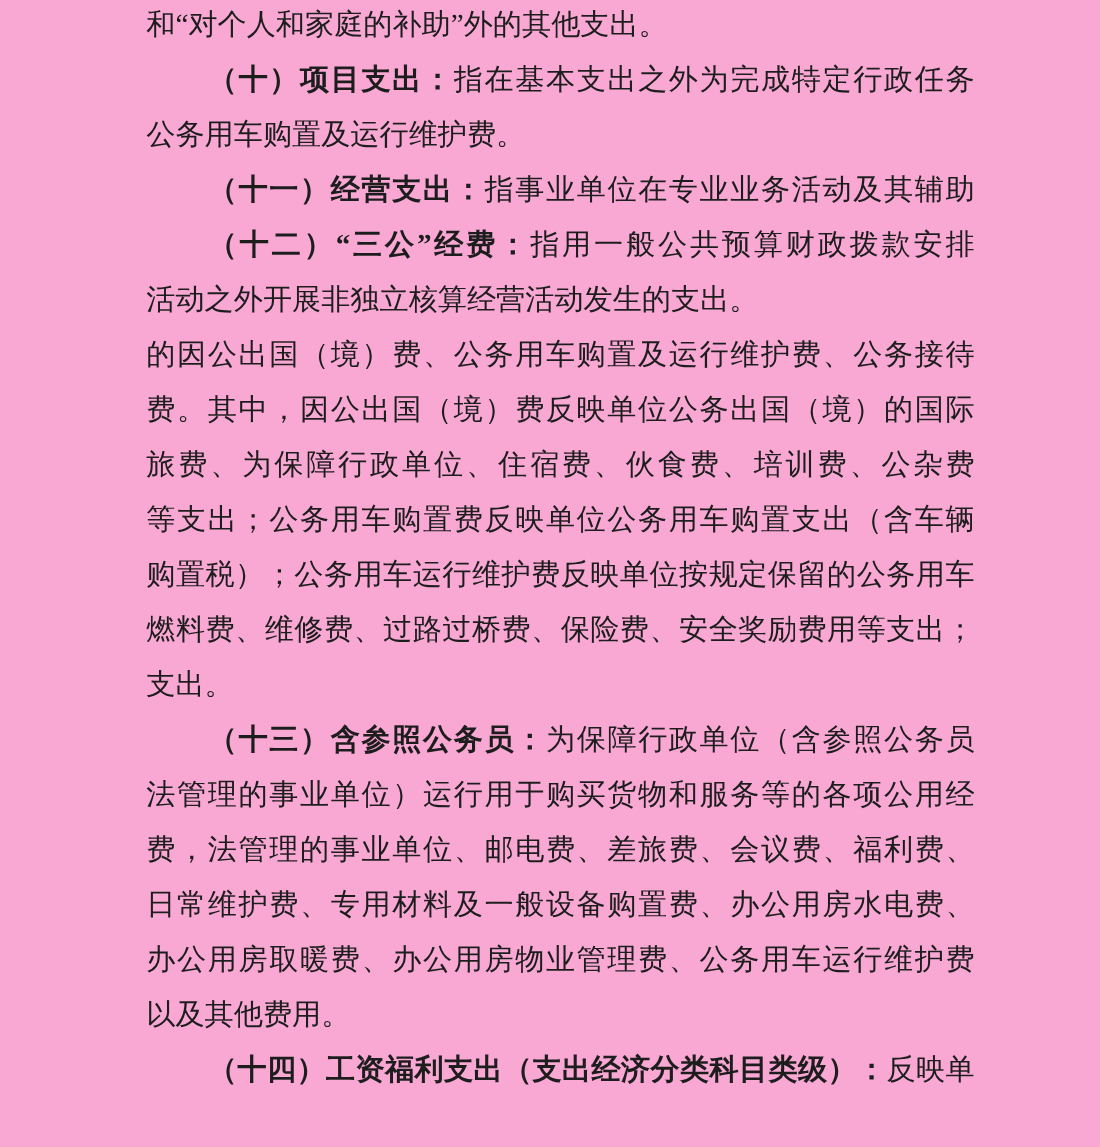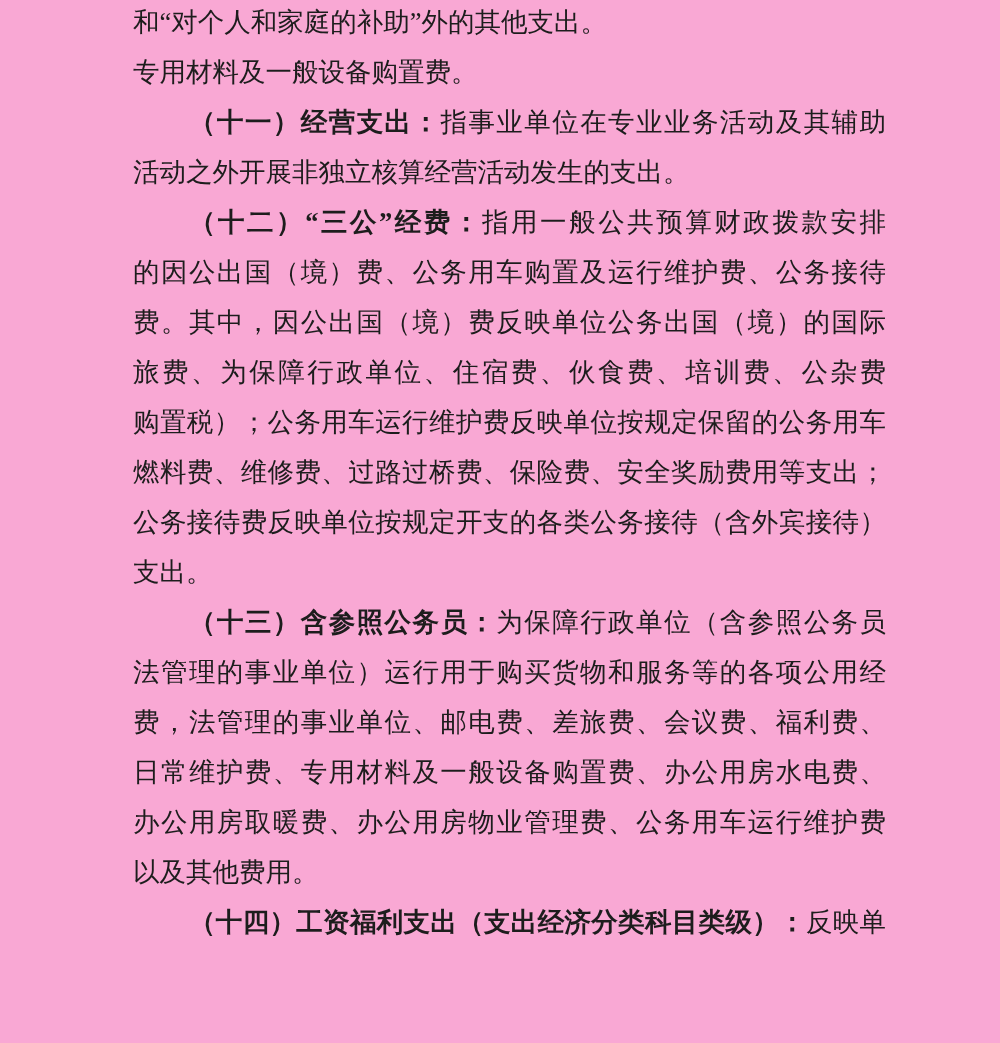--- a/index.html
+++ b/index.html
@@ -37,30 +37,31 @@
   .seg.bold {
     font-weight: bold;
   }
 </style>
 </head>
 <body>
 
 <div class="page">
   <div class="textblock" id="textblock" style="color: rgb(29, 29, 29);">
       <div class="line"><span class="seg">和“对个人和家庭的补助”外的其他支出。</span></div>
-      <div class="line"><span class="seg">专用材料及一般设备购置费。</span></div>
+      <div class="line justify indent"><span class="seg bold">（十）项目支出：</span><span class="seg">指在基本支出之外为完成特定行政任务</span></div>
+      <div class="line"><span class="seg">公务用车购置及运行维护费。</span></div>
       <div class="line justify indent"><span class="seg bold">（十一）经营支出：</span><span class="seg">指事业单位在专业业务活动及其辅助</span></div>
+      <div class="line justify indent"><span class="seg bold">（十二）“三公”经费：</span><span class="seg">指用一般公共预算财政拨款安排</span></div>
       <div class="line"><span class="seg">活动之外开展非独立核算经营活动发生的支出。</span></div>
-      <div class="line justify indent"><span class="seg bold">（十二）“三公”经费：</span><span class="seg">指用一般公共预算财政拨款安排</span></div>
       <div class="line justify"><span class="seg">的因公出国（境）费、公务用车购置及运行维护费、公务接待</span></div>
       <div class="line justify"><span class="seg">费。其中，因公出国（境）费反映单位公务出国（境）的国际</span></div>
       <div class="line justify"><span class="seg">旅费、为保障行政单位、住宿费、伙食费、培训费、公杂费</span></div>
+      <div class="line justify"><span class="seg">等支出；公务用车购置费反映单位公务用车购置支出（含车辆</span></div>
       <div class="line justify"><span class="seg">购置税）；公务用车运行维护费反映单位按规定保留的公务用车</span></div>
       <div class="line justify"><span class="seg">燃料费、维修费、过路过桥费、保险费、安全奖励费用等支出；</span></div>
-      <div class="line justify"><span class="seg">公务接待费反映单位按规定开支的各类公务接待（含外宾接待）</span></div>
       <div class="line"><span class="seg">支出。</span></div>
       <div class="line justify indent"><span class="seg bold">（十三）含参照公务员：</span><span class="seg">为保障行政单位（含参照公务员</span></div>
       <div class="line justify"><span class="seg">法管理的事业单位）运行用于购买货物和服务等的各项公用经</span></div>
       <div class="line justify"><span class="seg">费，法管理的事业单位、邮电费、差旅费、会议费、福利费、</span></div>
       <div class="line justify"><span class="seg">日常维护费、专用材料及一般设备购置费、办公用房水电费、</span></div>
       <div class="line justify"><span class="seg">办公用房取暖费、办公用房物业管理费、公务用车运行维护费</span></div>
       <div class="line"><span class="seg">以及其他费用。</span></div>
       <div class="line justify indent"><span class="seg bold">（十四）工资福利支出（支出经济分类科目类级）：</span><span class="seg">反映单</span></div>
     </div>
 </div>

